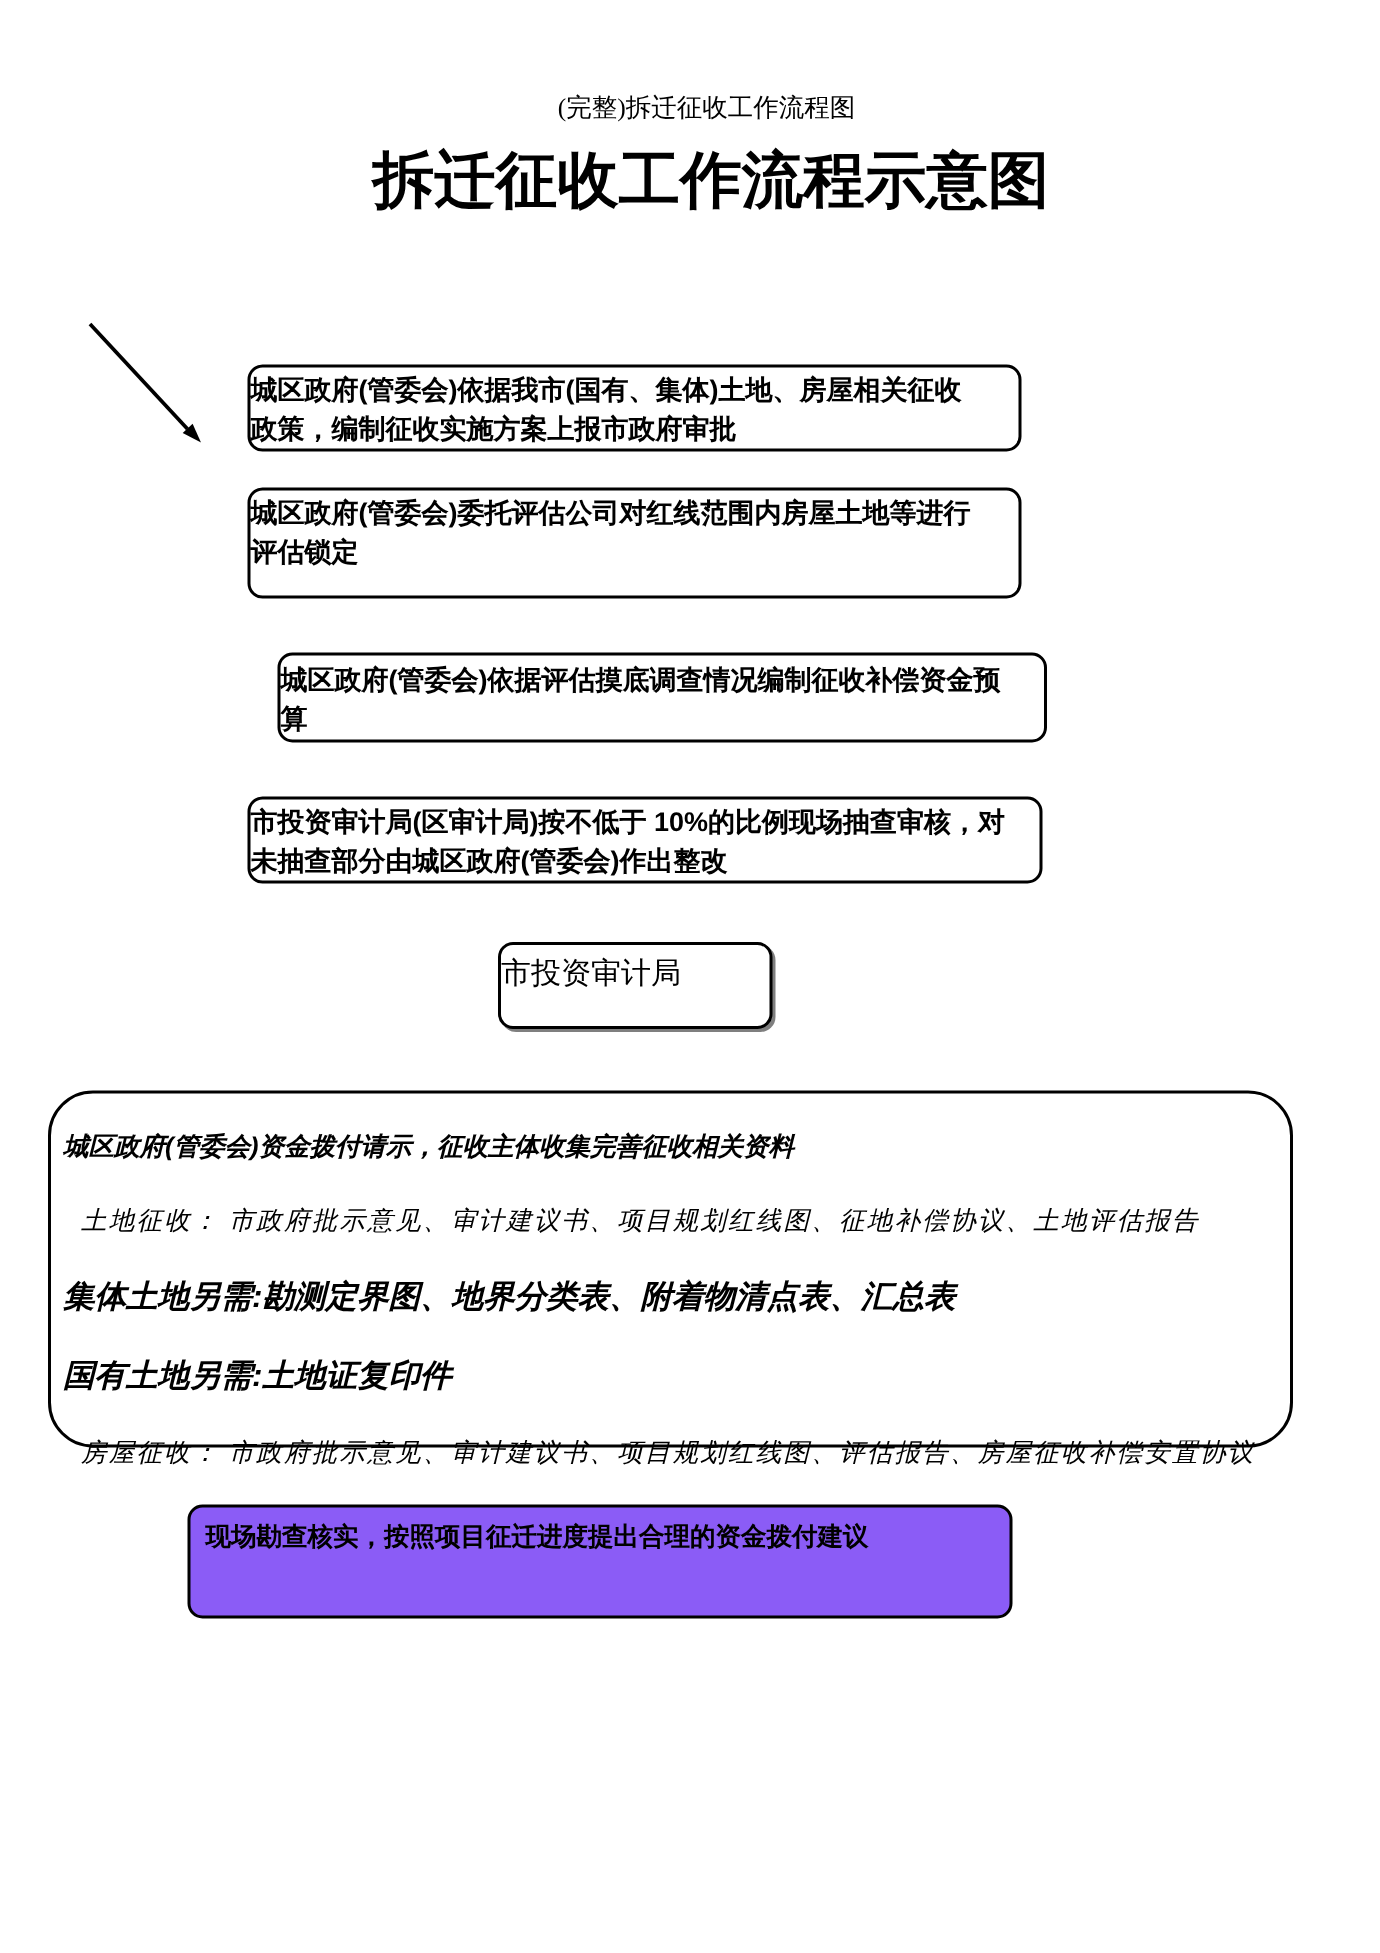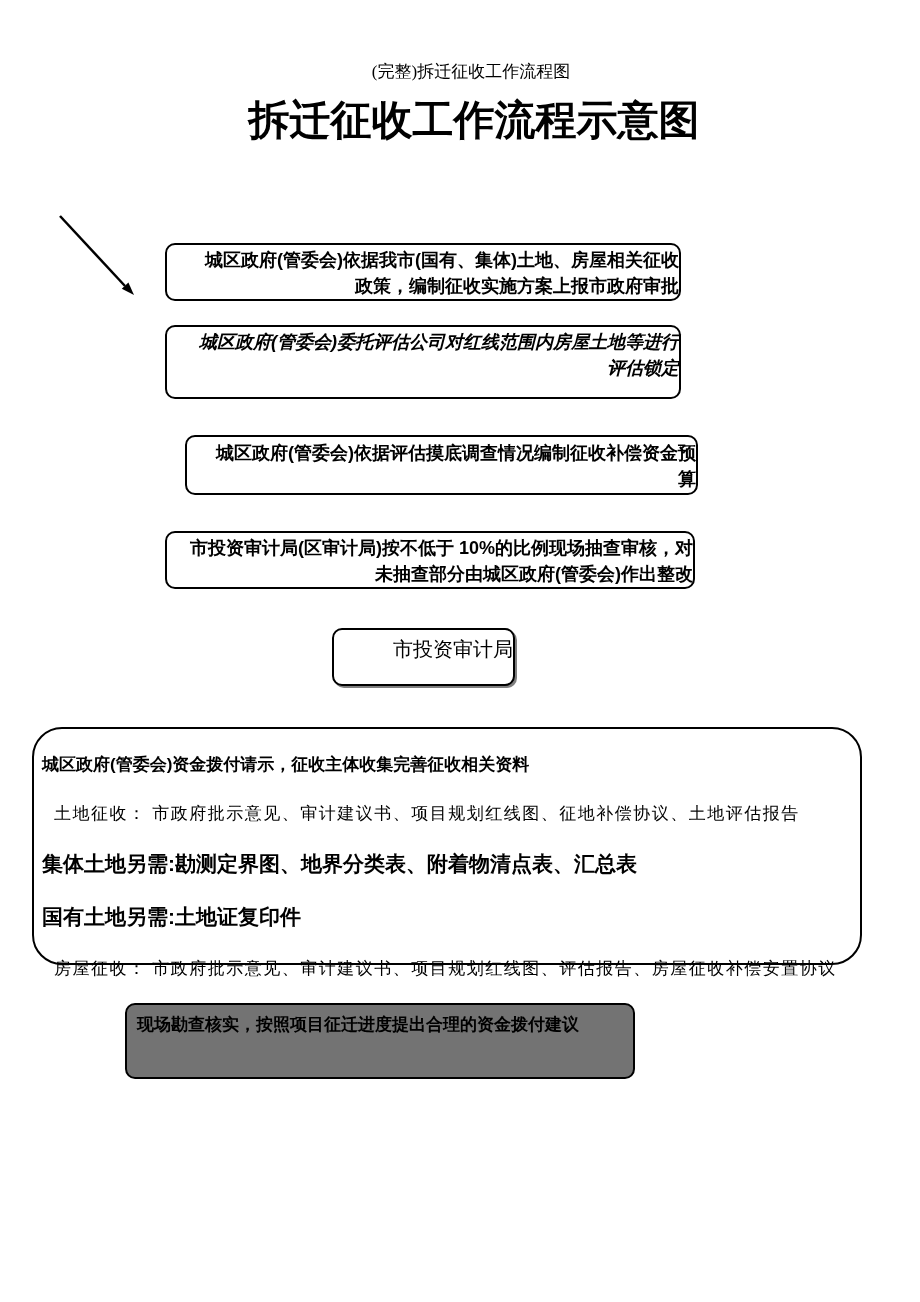--- a/index.html
+++ b/index.html
@@ -12,43 +12,43 @@
     font-family:"Liberation Serif",serif;font-size:17px;transform:translateX(11px);
   }
   .title{
     position:absolute;top:94px;left:0;width:100%;margin:0;text-align:center;
     font-family:"Liberation Serif",serif;font-weight:bold;font-size:41px;line-height:52px;
     transform:translateX(14px);
   }
   .arrow-svg{position:absolute;left:52px;top:208px;width:100px;height:100px;}
   .flow-box{
     position:absolute;border:2px solid #000;border-radius:10px;box-sizing:border-box;
-    text-align:right;font-weight:bold;font-size:18px;line-height:26px;
+    text-align:left;font-weight:bold;font-size:18px;line-height:26px;
     white-space:pre-line;background:#fff;
   }
   .box-plan     {left:165px;top:243px;width:516px;height:58px;padding-top:2px;}
-  .box-appraisal{left:165px;top:325px;width:516px;height:74px;padding-top:2px;font-style:italic;}
+  .box-appraisal{left:165px;top:325px;width:516px;height:74px;padding-top:2px;}
   .box-budget   {left:165px;top:435px;width:513px;height:60px;padding-top:3px;margin-left:20px;}
   .box-audit    {left:165px;top:531px;width:530px;height:58px;padding-top:2px;}
   .box-report{
     left:332px;top:628px;width:183px;height:58px;padding-top:6px;
     font-weight:normal;font-size:20px;box-shadow:2px 2px 0 rgba(0,0,0,0.5);
   }
   .materials-box{
     position:absolute;left:32px;top:727px;width:830px;height:238px;
     border:2px solid #000;border-radius:30px;box-sizing:border-box;
-    padding:24px 12px 0 8px;background:#fff;
+    padding:24px 12px 0 8px;background:#fff;font-style:italic;
   }
   .m-heading{font-weight:bold;font-size:17px;margin:0;}
   .m-kai{font-family:"Liberation Serif",serif;font-size:17px;letter-spacing:1.5px;margin:26px 0 0 12px;}
   .m-bold{font-weight:bold;font-size:21px;margin:25px 0 0 0;}
   .suggestion-box{
-    position:absolute;left:125px;top:1003px;width:510px;height:76px;
+    position:absolute;left:125px;top:1003px;width:550px;height:76px;
     border:2px solid #000;border-radius:10px;box-sizing:border-box;
-    padding:8px 24px 0 10px;font-weight:bold;font-size:17px;background:#737373;
+    padding:8px 24px 0 10px;font-weight:bold;font-size:17px;background:#8b5cf6;
   }
 </style>
 </head>
 <body>
 
 <div class="page">
 
   <div class="header-note">(完整)拆迁征收工作流程图</div>
 
   <h1 class="title">拆迁征收工作流程示意图</h1>

